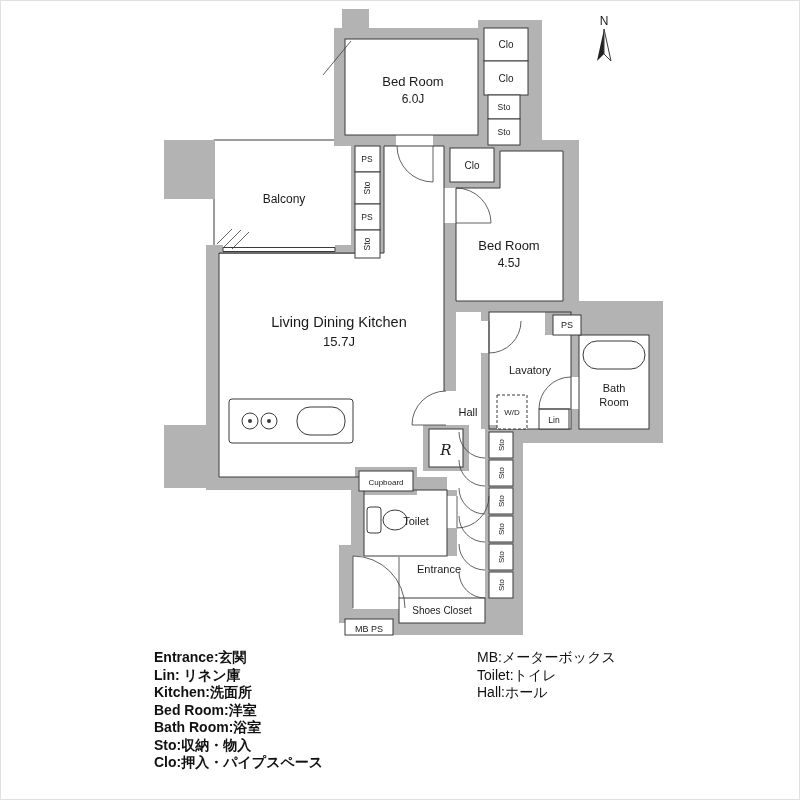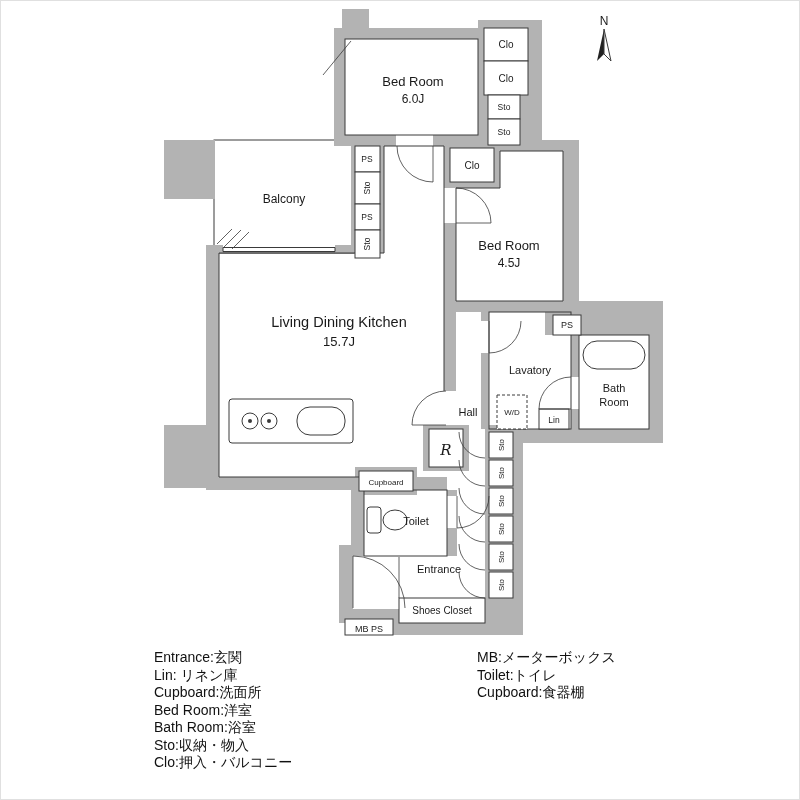--- a/index.html
+++ b/index.html
@@ -11,21 +11,21 @@
   .base{fill:#ffffff;}
   .wh{fill:#ffffff;stroke:#3a3a3a;stroke-width:1;}
   .ln{fill:none;stroke:#3a3a3a;stroke-width:1;}
   .thin{stroke-width:0.8;}
   .dash{stroke-dasharray:3,2;}
   .t8{font-size:8px;} .t85{font-size:8.5px;} .t9{font-size:9px;} .t10{font-size:10px;}
   .t11{font-size:11px;} .t12{font-size:12px;} .t13{font-size:13px;} .t14{font-size:14.5px;}
   .serifR{font-family:"DejaVu Serif",serif;font-style:italic;font-size:15px;}
   .legend{position:absolute;top:648px;left:0;width:798px;font-size:14px;line-height:17.5px;color:#111;}
   .legend-col{position:absolute;top:0;white-space:nowrap;}
-  .legend-left{left:153px;}
+  .legend-left{left:153px;font-weight:bold;}
   .legend-right{left:476px;}
 </style>
 </head>
 <body>
 
 <div class="page">
 
 <svg width="798" height="645" viewBox="0 0 798 645">
 
   <g>
@@ -188,26 +188,26 @@
     <text class="t11" x="438" y="572">Entrance</text>
     <text class="t10" x="441" y="613">Shoes Closet</text>
     <text class="t9" x="368" y="631">MB PS</text>
   </g>
 </svg>
 
 <div class="legend">
   <div class="legend-col legend-left">
     <div>Entrance:玄関</div>
     <div>Lin: リネン庫</div>
-    <div>Cupboard:洗面所</div>
+    <div>Kitchen:洗面所</div>
     <div>Bed Room:洋室</div>
     <div>Bath Room:浴室</div>
     <div>Sto:収納・物入</div>
-    <div>Clo:押入・バルコニー</div>
+    <div>Clo:押入・パイプスペース</div>
   </div>
   <div class="legend-col legend-right">
     <div>MB:メーターボックス</div>
     <div>Toilet:トイレ</div>
-    <div>Cupboard:食器棚</div>
+    <div>Hall:ホール</div>
   </div>
 </div>
 
 </div>
 
 </body></html>

